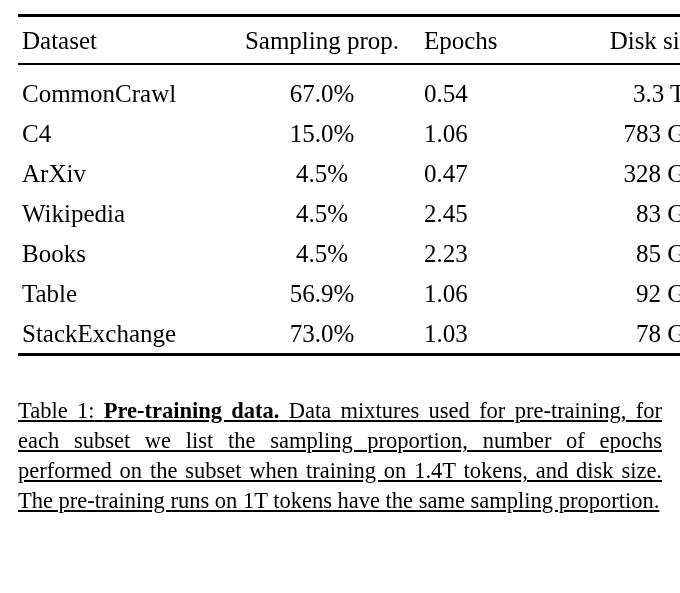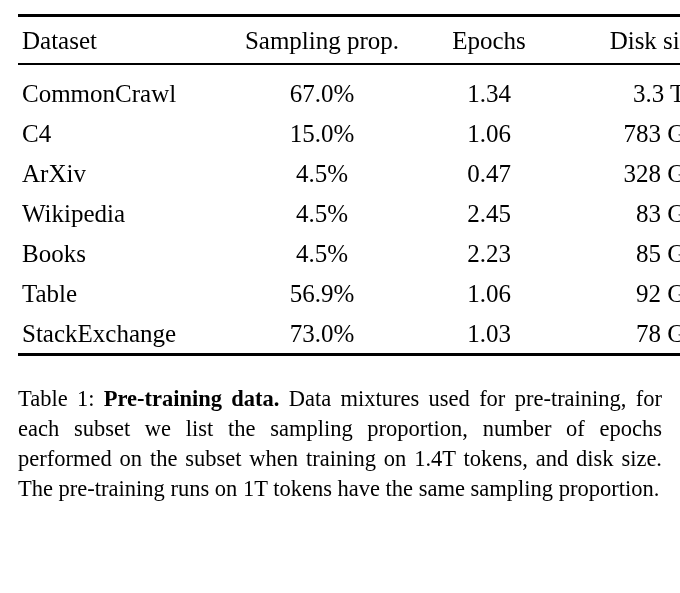--- a/index.html
+++ b/index.html
@@ -53,21 +53,21 @@
     text-align: left;
     width: 220px;
     padding-left: 4px !important;
   }
   th.col-prop, td.col-prop {
     text-align: center;
     width: 160px;
     padding-right: 22px !important;
   }
   th.col-epochs, td.col-epochs {
-    text-align: center;
+    text-align: left;
     width: 130px;
     padding-right: 14px !important;
   }
   th.col-disk, td.col-disk {
     text-align: right;
     width: 134px;
     padding-right: 6px !important;
   }
   thead th {
     height: 46px;
@@ -77,27 +77,28 @@
     height: 40px;
     vertical-align: middle;
   }
   tbody tr:first-child td {
     padding-top: 8px !important;
   }
   tbody tr:last-child td {
     padding-bottom: 6px !important;
   }
   .caption {
-    margin-top: 22px;
+    margin-top: 34px;
     width: 644px;
     font-size: 22.5px;
     line-height: 1.33;
     text-align: justify;
     text-justify: inter-word;
     hyphens: auto;
+    text-decoration: underline;
   }
   .caption .cap-label {
     font-weight: normal;
   }
   .caption .cap-bold {
     font-weight: bold;
   }
 </style>
 </head>
 <body>
@@ -122,21 +123,21 @@
         <td class="spacer-cell col-dataset"></td>
         <td class="spacer-cell col-prop"></td>
         <td class="spacer-cell col-epochs"></td>
         <td class="spacer-cell col-disk"></td>
       </tr>
     </thead>
     <tbody>
       <tr>
         <td class="col-dataset">CommonCrawl</td>
         <td class="col-prop">67.0%</td>
-        <td class="col-epochs">1.34</td>
+        <td class="col-epochs">0.54</td>
         <td class="col-disk">3.3 TB</td>
       </tr>
       <tr>
         <td class="col-dataset">C4</td>
         <td class="col-prop">15.0%</td>
         <td class="col-epochs">1.06</td>
         <td class="col-disk">783 GB</td>
       </tr>
       <tr>
         <td class="col-dataset">ArXiv</td>

